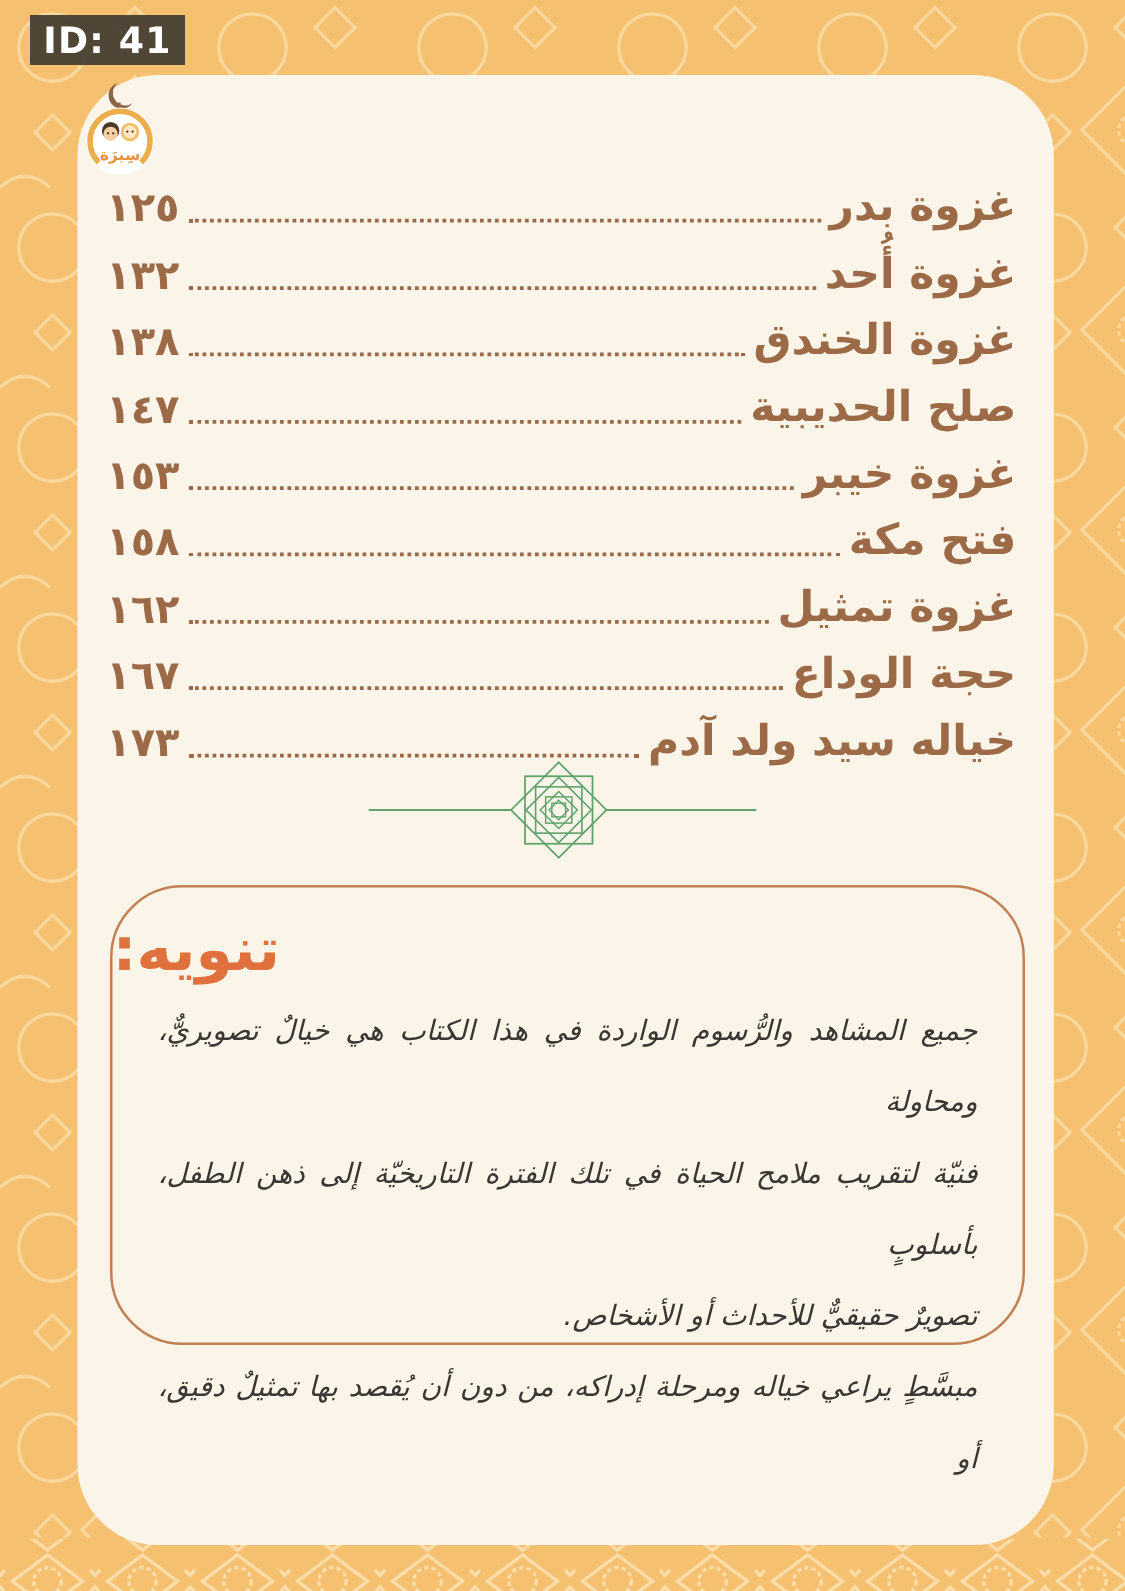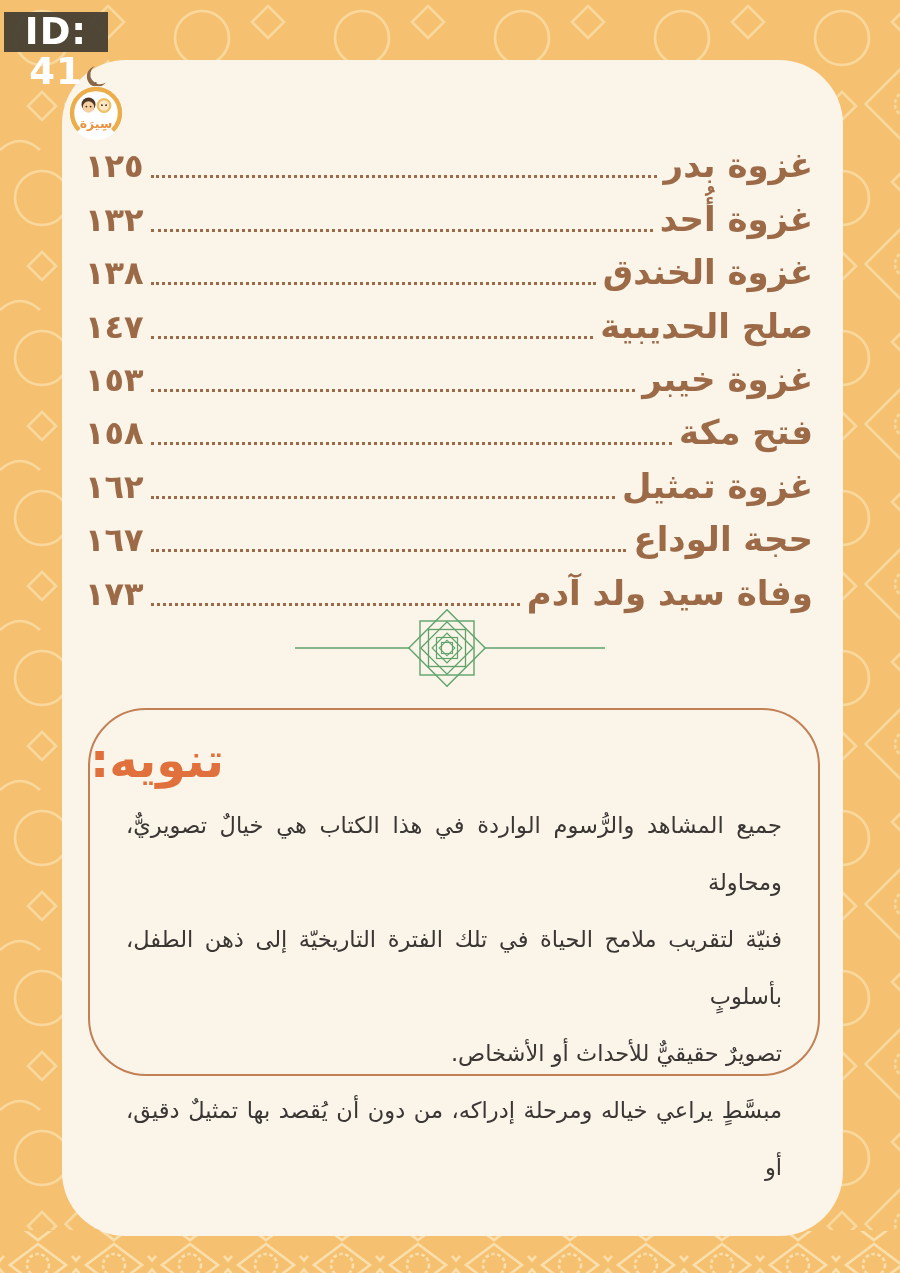--- a/index.html
+++ b/index.html
@@ -7,23 +7,23 @@
     width:900px;height:1273px;
     font-family:"DejaVu Sans",sans-serif;
     position:relative;overflow:hidden;
     background:#f5c171;
   }
   .stage{position:absolute;inset:0;width:900px;height:1273px;}
   .bg-svg{position:absolute;left:0;top:0;width:900px;height:1273px;display:block;}
 
   
   .id-badge{
-    position:absolute;left:4px;top:12px;width:104px;height:40px;
+    position:absolute;left:24px;top:12px;width:124px;height:40px;
     background:rgba(66,60,48,0.93);color:#ffffff;
-    font-weight:bold;font-size:37px;line-height:40px;text-align:center;
+    font-weight:bold;font-size:29px;line-height:40px;text-align:center;
     letter-spacing:1px;z-index:30;
   }
 
   
   .card{
     position:absolute;left:62px;top:60px;width:781px;height:1176px;
     background:#faf4e9;border-radius:64px;z-index:2;
   }
 
   
@@ -62,21 +62,21 @@
   }
   .notice-heading{
     margin:24px 0 6px 0;text-align:left;
     color:#e0703c;font-weight:bold;font-size:48px;line-height:1.1;
     direction:rtl;
   }
   .notice-body{
     direction:rtl;padding:4px 36px 0 36px;
     color:#3a3633;font-size:22.5px;line-height:57px;
   }
-  .notice-line{text-align:justify;text-align-last:justify;}
+  .notice-line{text-align:justify;text-align-last:justify;font-style:italic;}
   .notice-line.last{text-align:right;text-align-last:right;}
 </style>
 </head>
 <body>
 
 <div class="stage">
 
   <svg class="bg-svg" xmlns="http://www.w3.org/2000/svg">
     <defs>
       <pattern id="geo" width="160" height="160" patternUnits="userSpaceOnUse">
@@ -164,21 +164,21 @@
       <span class="toc-title">غزوة تمثيل</span>
       <span class="toc-leader"></span>
       <span class="toc-page">١٦٢</span>
     </div>
     <div class="toc-row">
       <span class="toc-title">حجة الوداع</span>
       <span class="toc-leader"></span>
       <span class="toc-page">١٦٧</span>
     </div>
     <div class="toc-row">
-      <span class="toc-title">وفاة سيد ولد آدم</span>
+      <span class="toc-title">خياله سيد ولد آدم</span>
       <span class="toc-leader"></span>
       <span class="toc-page">١٧٣</span>
     </div>
   </div>
 
   <svg class="divider" viewBox="0 0 318 100" xmlns="http://www.w3.org/2000/svg">
     <line x1="4" y1="50" x2="314" y2="50" stroke="#5fa36b" stroke-width="1.6"></line>
     <g transform="translate(156 50)">
       <rect x="-27" y="-27" width="54" height="54" fill="#faf4e9" stroke="none" transform="rotate(45)"></rect>
       <rect x="-27" y="-27" width="54" height="54" fill="#faf4e9" stroke="none"></rect>

